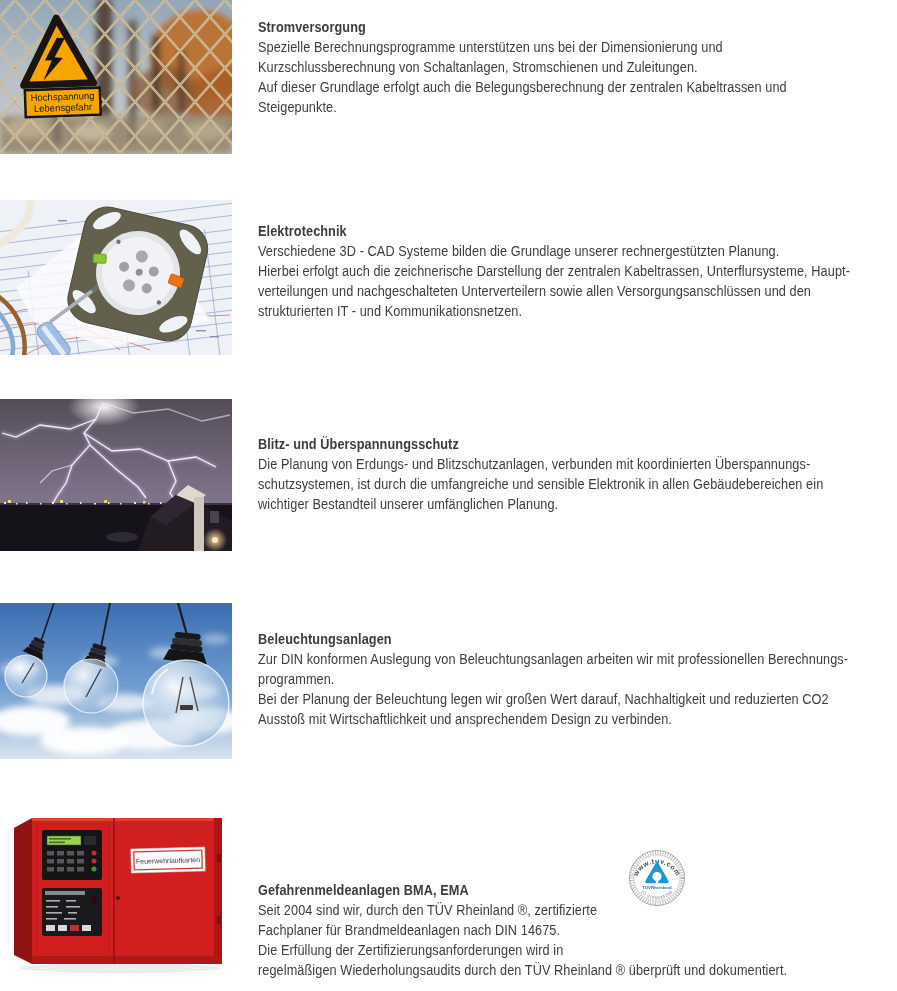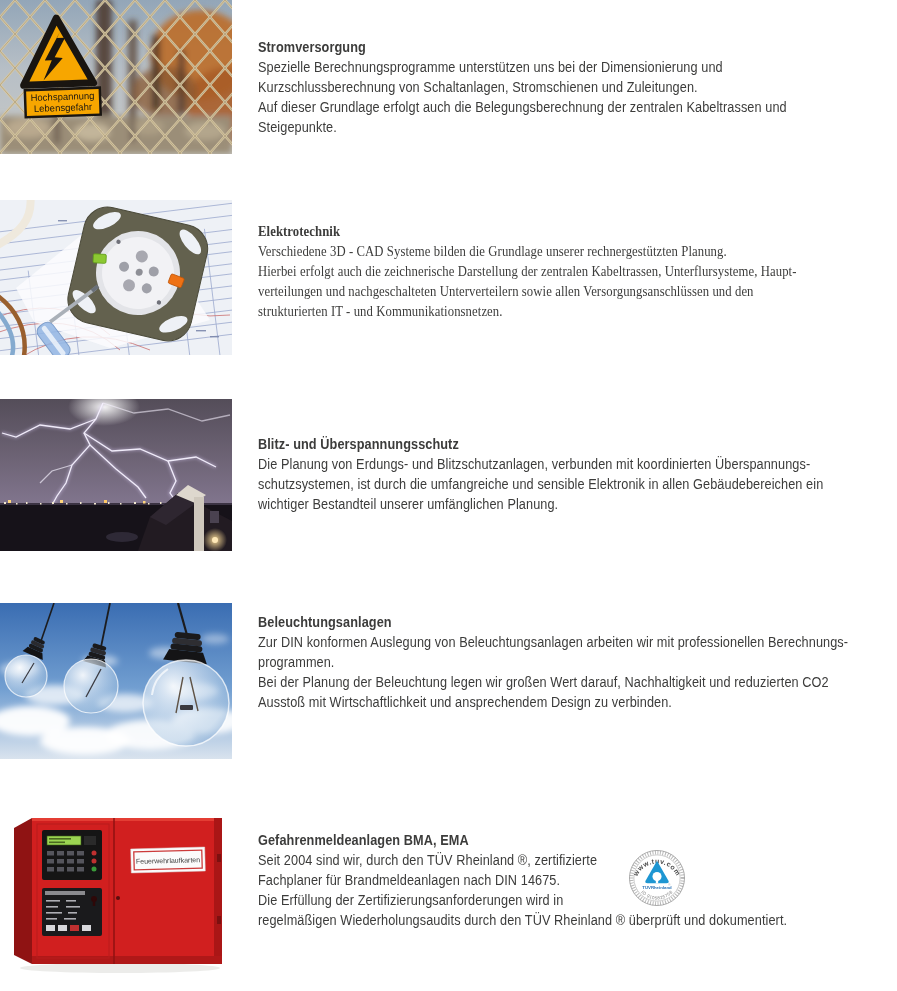--- a/index.html
+++ b/index.html
@@ -6,21 +6,21 @@
   body{width:897px;height:991px;font-family:"Liberation Sans",sans-serif;overflow:hidden;}
   .page{position:relative;width:897px;height:991px;background:#ffffff;}
   .photo{position:absolute;left:0;width:232px;overflow:hidden;}
   .photo svg{display:block;width:100%;height:100%;}
   #ph1{top:0;height:154px;}
   #ph2{top:200px;height:155px;}
   #ph3{top:399px;height:152px;}
   #ph4{top:603px;height:156px;}
   #ph5{top:798px;height:177px;}
   .textblock{position:absolute;left:258px;width:639px;color:#3c3c3b;}
-  #tx1{top:17px;margin-top:20px;} #tx2{top:221px;font-family:Liberation Serif, serif;} #tx3{top:434px;} #tx4{top:612px;} #tx5{top:830px;}
+  #tx1{top:17px;} #tx2{top:221px;} #tx3{top:434px;} #tx4{top:629px;} #tx5{top:880px;}
   .tline{font-size:15.5px;line-height:20px;white-space:nowrap;transform:scaleX(0.82);transform-origin:0 0;letter-spacing:0.1px;}
   .head{font-weight:bold;}
   .tuv-badge{position:absolute;left:627px;top:848px;width:60px;height:60px;cursor:pointer;}
   .tuv-badge svg{display:block;width:100%;height:100%;}
 </style>
 </head>
 <body>
 
 <div class="page">
 

